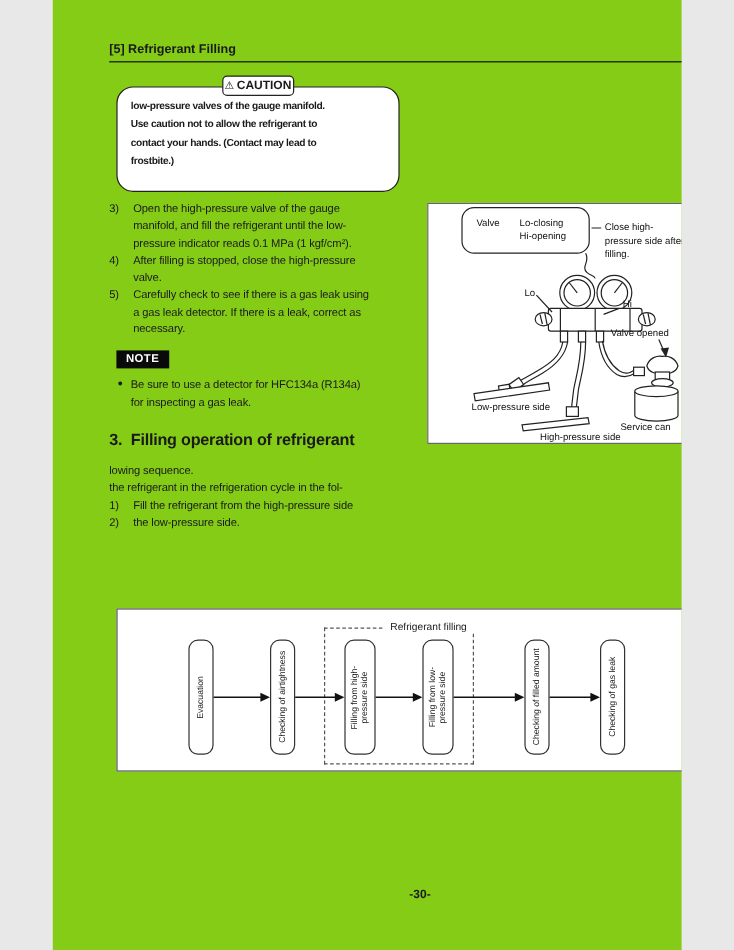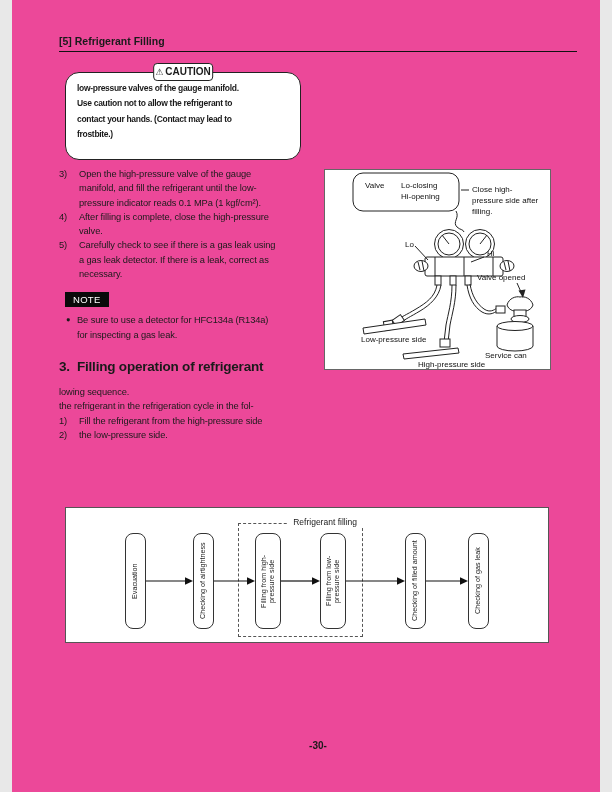--- a/index.html
+++ b/index.html
@@ -1,37 +1,37 @@
 <!DOCTYPE html>
 <html><head>
 <meta charset="utf-8">
 <style>
   html,body{margin:0;padding:0;background:#e8e8e8;}
   #page{
-    position:relative;width:588px;height:792px;background:#ec4899;
+    position:relative;width:524px;height:792px;background:#84cc16;
     font-family:"Liberation Sans","DejaVu Sans",sans-serif;color:#1a1a1a;
     overflow:hidden;margin:0 auto;
   }
   
   #header{position:absolute;left:47px;top:31px;width:518px;border-bottom:1.6px solid #111;padding-bottom:2px;}
   #header .h-text{font-size:10.5px;font-weight:bold;letter-spacing:0;}
   
   #caution-box{position:absolute;left:53px;top:72px;width:236px;height:88px;border:1.6px solid #222;border-radius:14px;box-sizing:border-box;background:#fff;}
   #caution-badge{position:absolute;top:-10px;left:50%;transform:translateX(-50%);background:#fff;border:1.6px solid #222;border-radius:4px;padding:1px 1px;font-size:10px;font-weight:bold;white-space:nowrap;line-height:13px;}
   #caution-badge .warn{font-size:9px;margin-right:2px;}
   #caution-lines{padding:8px 11px 0 11px;}
   .c-line{font-size:8.5px;font-weight:bold;line-height:15.4px;letter-spacing:-0.3px;white-space:nowrap;}
   
   .text-col{position:absolute;left:47px;width:270px;}
   #steps-col{top:167px;}
   .step-row{display:flex;}
   .step-num{width:20px;flex:none;font-size:9.3px;line-height:14.3px;letter-spacing:-0.1px;}
   .step-lines{flex:1;}
   .t-line{font-size:9.3px;line-height:14.3px;letter-spacing:-0.1px;white-space:nowrap;}
-  #note-badge{display:inline-block;background:#0a0a0a;color:#fff;font-size:9.5px;font-weight:normal;padding:2px 8px;margin:11px 0 6px 6px;letter-spacing:0.3px;}
+  #note-badge{display:inline-block;background:#0a0a0a;color:#fff;font-size:9.5px;font-weight:bold;padding:2px 8px;margin:11px 0 6px 6px;letter-spacing:0.3px;}
   .bullet-row{display:flex;}
   .bullet-cell{width:18px;flex:none;font-size:7.5px;line-height:14.3px;padding-left:7px;box-sizing:border-box;}
   
   #section-col{top:359px;}
   #section-title{font-size:13.5px;font-weight:bold;letter-spacing:-0.2px;margin-bottom:11px;white-space:pre;}
   
   #diagram-box{position:absolute;left:312px;top:169px;width:225px;height:199px;border:1px solid #666;box-sizing:content-box;background:#fff;}
   .dg-label{font-size:8px;fill:#111;stroke:none;font-family:"Liberation Sans","DejaVu Sans",sans-serif;}
   .dg-stroke{stroke:#222;fill:none;stroke-width:1;}
   .dg-fill{stroke:#222;fill:#fff;stroke-width:1;}
@@ -72,21 +72,21 @@
           <div class="step-num">3)</div>
           <div class="step-lines">
             <div class="t-line">Open the high-pressure valve of the gauge</div>
             <div class="t-line">manifold, and fill the refrigerant until the low-</div>
             <div class="t-line">pressure indicator reads 0.1 MPa (1 kgf/cm²).</div>
           </div>
         </div>
         <div class="step-row">
           <div class="step-num">4)</div>
           <div class="step-lines">
-            <div class="t-line">After filling is complete, close the high-pressure</div>
+            <div class="t-line">After filling is stopped, close the high-pressure</div>
             <div class="t-line">valve.</div>
           </div>
         </div>
         <div class="step-row">
           <div class="step-num">5)</div>
           <div class="step-lines">
             <div class="t-line">Carefully check to see if there is a gas leak using</div>
             <div class="t-line">a gas leak detector. If there is a leak, correct as</div>
             <div class="t-line">necessary.</div>
           </div>

